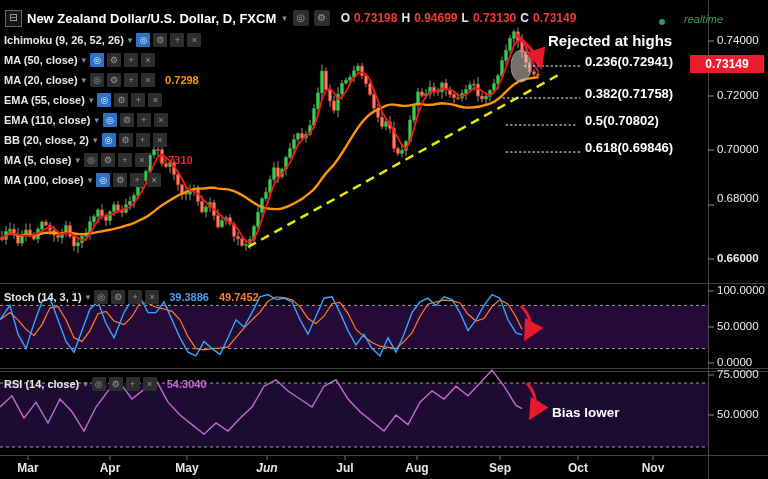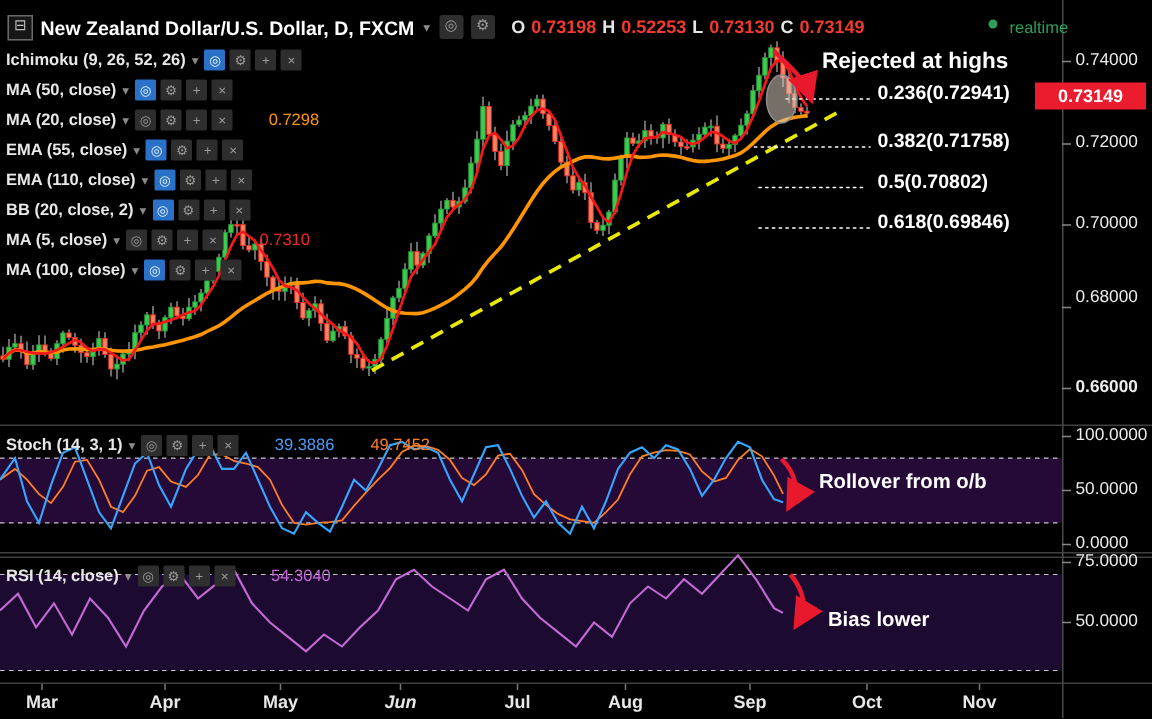--- a/index.html
+++ b/index.html
@@ -9,28 +9,28 @@
   .abs{position:absolute;white-space:nowrap;}
   .header{left:5px;top:9px;display:flex;align-items:center;gap:5px;height:18px;}
   .collapse{width:15px;height:15px;border:1px solid #6a6a6a;color:#bdbdbd;font-size:10px;
             line-height:13px;text-align:center;background:#161616;}
   .title{font-size:13px;font-weight:bold;color:#fff;}
   .caret{color:#8a8a8a;font-size:9px;padding:0 1px;}
   .hbtn{width:16px;height:16px;background:#2e2e2e;color:#9a9a9a;font-size:10px;line-height:16px;
         text-align:center;border-radius:2px;}
   .ohlc{display:flex;gap:4px;font-size:12px;font-weight:bold;margin-left:6px;}
   .ohlc .L{color:#e6e6e6;} .ohlc .V{color:#f23a2e;}
-  .realtime{left:659px;top:13px;font-size:11px;color:#2e9e5b;display:flex;align-items:flex-start;gap:8px;}
+  .realtime{left:659px;top:13px;font-size:11px;color:#2e9e5b;display:flex;align-items:flex-end;gap:19px;font-style:italic;}
   .rtdot{width:6px;height:6px;border-radius:50%;background:#2e9e5b;display:inline-block;}
   .irow{display:flex;align-items:center;height:18px;gap:3px;}
   .ilabel{font-size:11px;font-weight:bold;color:#e8e8e8;}
   .ibtn{width:14px;height:14px;background:#2e2e2e;color:#9a9a9a;font-size:9px;line-height:14px;
         text-align:center;border-radius:1px;}
   .ibtn.on{background:#2a72c7;color:#e8f1fc;}
-  .ival{font-size:11px;font-weight:normal;margin-left:21px;}
+  .ival{font-size:11px;font-weight:bold;margin-left:7px;}
   .fiblab{font-size:13px;font-weight:600;color:#ffffff;}
   .annot{font-weight:bold;color:#fff;}
   .ticklab{font-size:11.5px;color:#ededed;}
   .badge{left:690px;width:74px;height:18px;background:#eb1c2d;color:#fff;font-size:12px;
          font-weight:bold;text-align:center;line-height:18px;}
   .month{font-size:12px;font-weight:bold;color:#e8e8e8;transform:translateX(-50%);}
 </style>
 </head>
 <body>
 
@@ -368,38 +368,37 @@
   <div class="abs header">
     <span class="collapse">⊟</span>
     <span class="title">New Zealand Dollar/U.S. Dollar, D, FXCM</span>
     <span class="caret">▾</span>
     <span class="hbtn">◎</span>
     <span class="hbtn">⚙</span>
     <span class="ohlc" id="ohlc">
         <span class="L">O</span>
         <span class="V">0.73198</span>
         <span class="L">H</span>
-        <span class="V">0.52253</span>
+        <span class="V">0.94699</span>
         <span class="L">L</span>
         <span class="V">0.73130</span>
         <span class="L">C</span>
         <span class="V">0.73149</span>
       </span>
   </div>
 
   <div class="abs realtime">
     <span class="rtdot"></span>
     <span>realtime</span>
   </div>
 
   <div id="rows"></div>
   <div id="fibs"></div>
 
   <div class="abs annot" style="left:548px;top:32px;font-size:15px;">Rejected at highs</div>
-  <div class="abs annot" style="left:546px;top:313px;font-size:13.5px;">Rollover from o/b</div>
   <div class="abs annot" style="left:552px;top:405px;font-size:13.5px;">Bias lower</div>
 
   <div id="price-axis"></div>
   <div id="time-axis"></div>
 <div class="abs irow" style="left: 4px; top: 31px;">
       <span class="ilabel">Ichimoku (9, 26, 52, 26)</span>
       <span class="caret">▾</span>
       <span class="ibtn on">◎</span>
       <span class="ibtn">⚙</span>
       <span class="ibtn">+</span>

